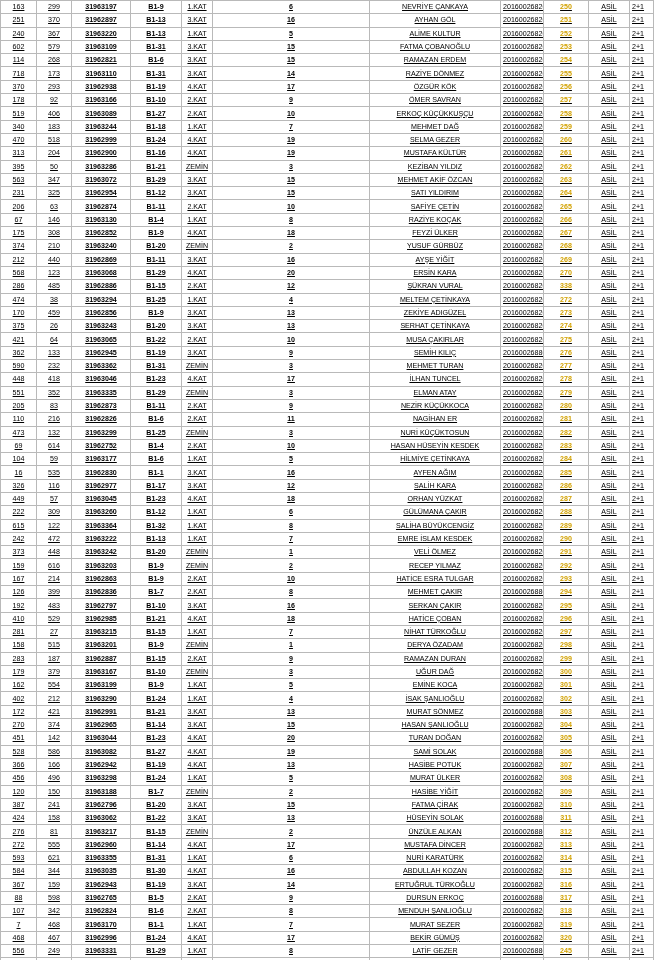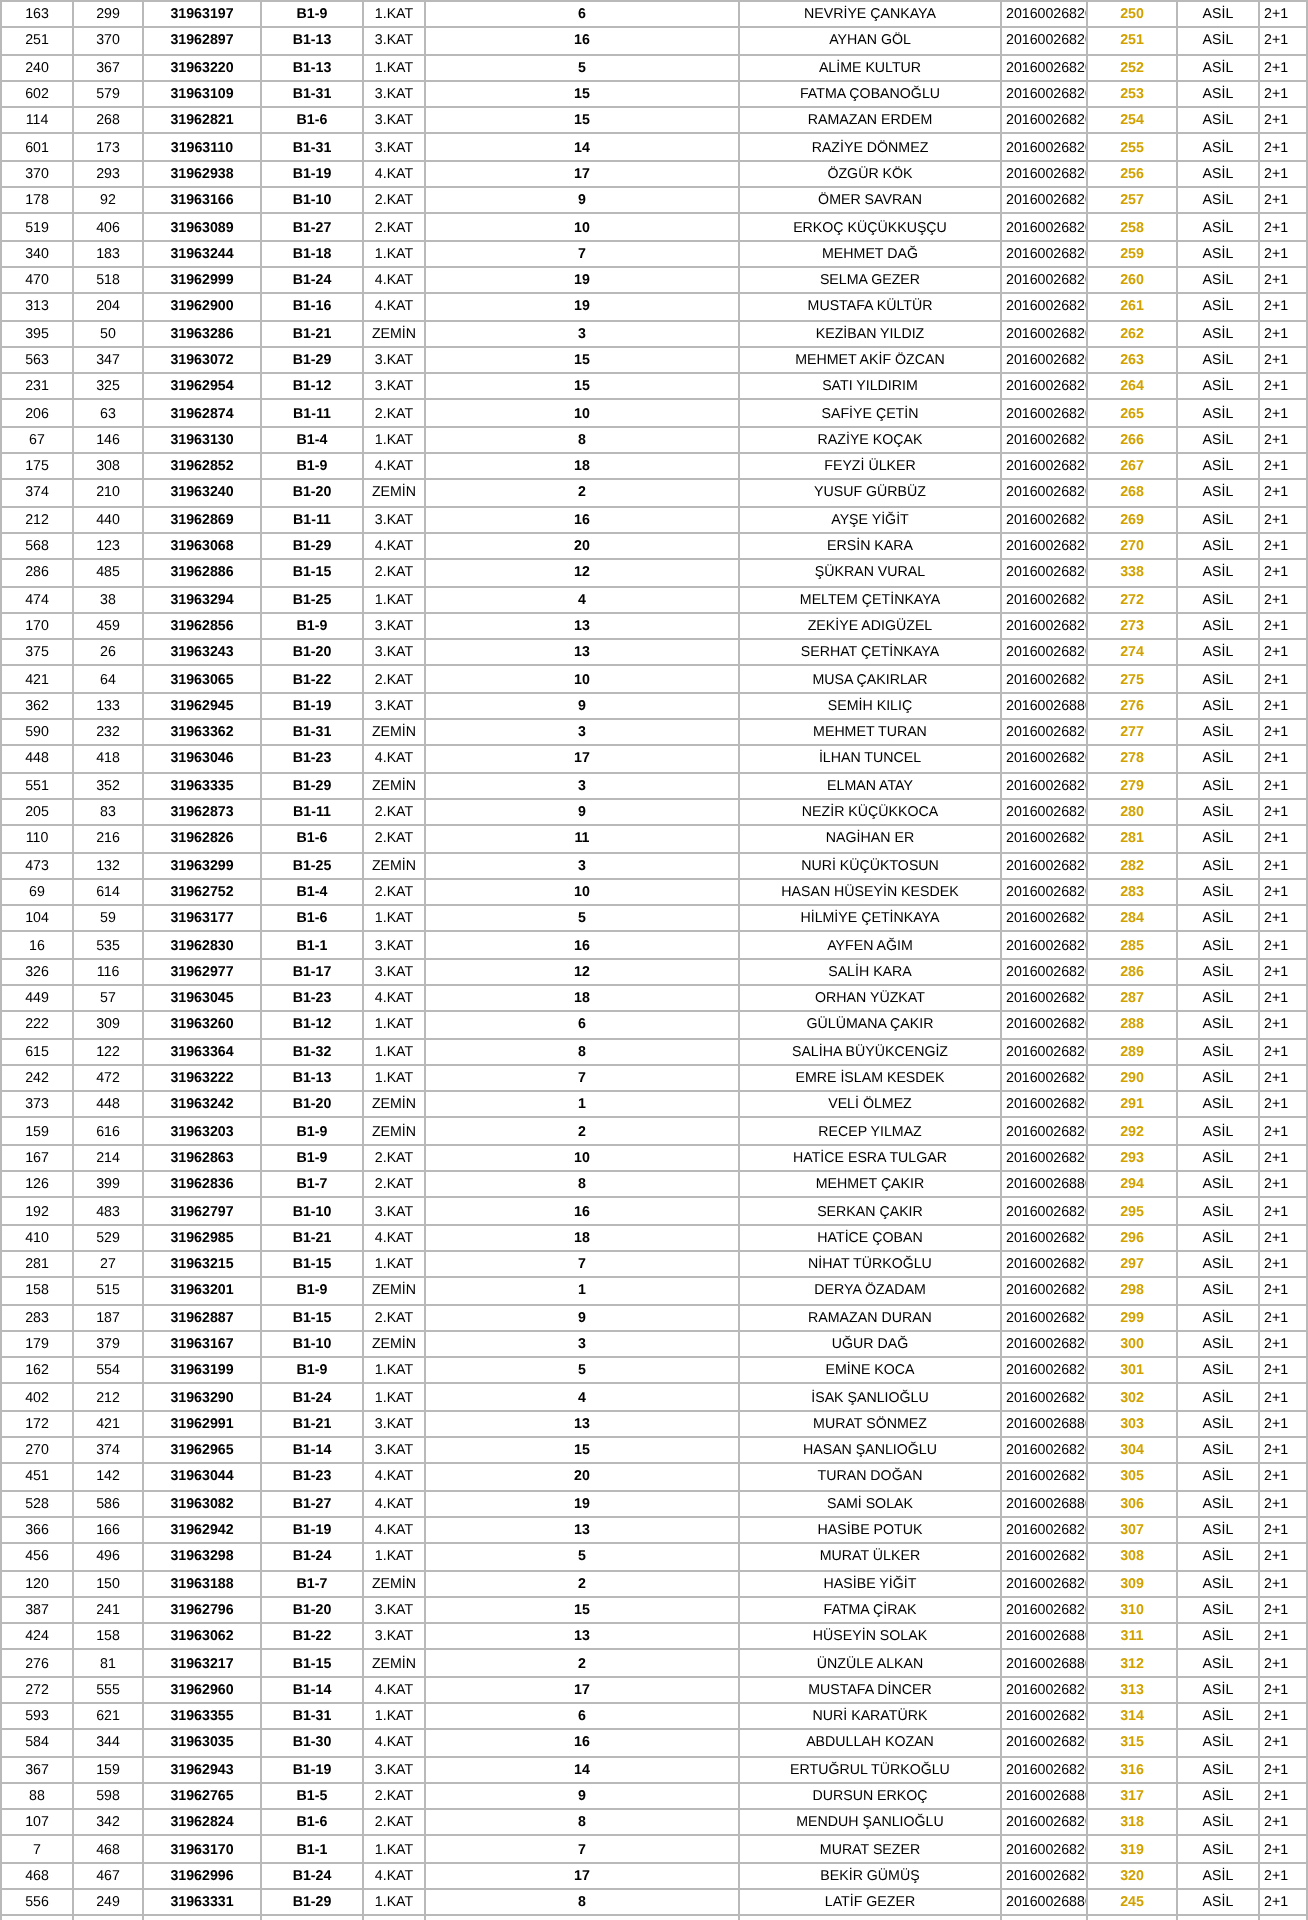--- a/index.html
+++ b/index.html
@@ -1,17 +1,17 @@
 <!DOCTYPE html>
 <html><head>
 <meta charset="utf-8">
 <style>
   html,body{margin:0;padding:0;background:#ffffff;}
   body{font-family:"Liberation Sans", sans-serif;-webkit-font-smoothing:none;}
-  #sheet{width:654px;height:960px;overflow:hidden;position:relative;background:#fff;}
+  #sheet{width:654px;height:960px;overflow:hidden;position:relative;background:#fff;text-decoration:underline;}
   table{border-collapse:collapse;table-layout:fixed;width:654px;}
   td{
     font-size:7.1px;
     line-height:8px;
     height:12.3px;
     padding:0 2px;
     border:0.5px solid #b9b9b9;
     color:#000;
     white-space:nowrap;
     overflow:hidden;
@@ -93,21 +93,21 @@
           <td class="c3">B1-6</td>
           <td class="c4">3.KAT</td>
           <td class="c5">15</td>
           <td class="c6">RAMAZAN ERDEM</td>
           <td class="c7">201600268200177</td>
           <td class="c8">254</td>
           <td class="c9">ASİL</td>
           <td class="c10">2+1</td>
         </tr>
         <tr>
-          <td class="c0">601</td>
+          <td class="c0">718</td>
           <td class="c1">173</td>
           <td class="c2">31963110</td>
           <td class="c3">B1-31</td>
           <td class="c4">3.KAT</td>
           <td class="c5">14</td>
           <td class="c6">RAZİYE DÖNMEZ</td>
           <td class="c7">201600268200286</td>
           <td class="c8">255</td>
           <td class="c9">ASİL</td>
           <td class="c10">2+1</td>

